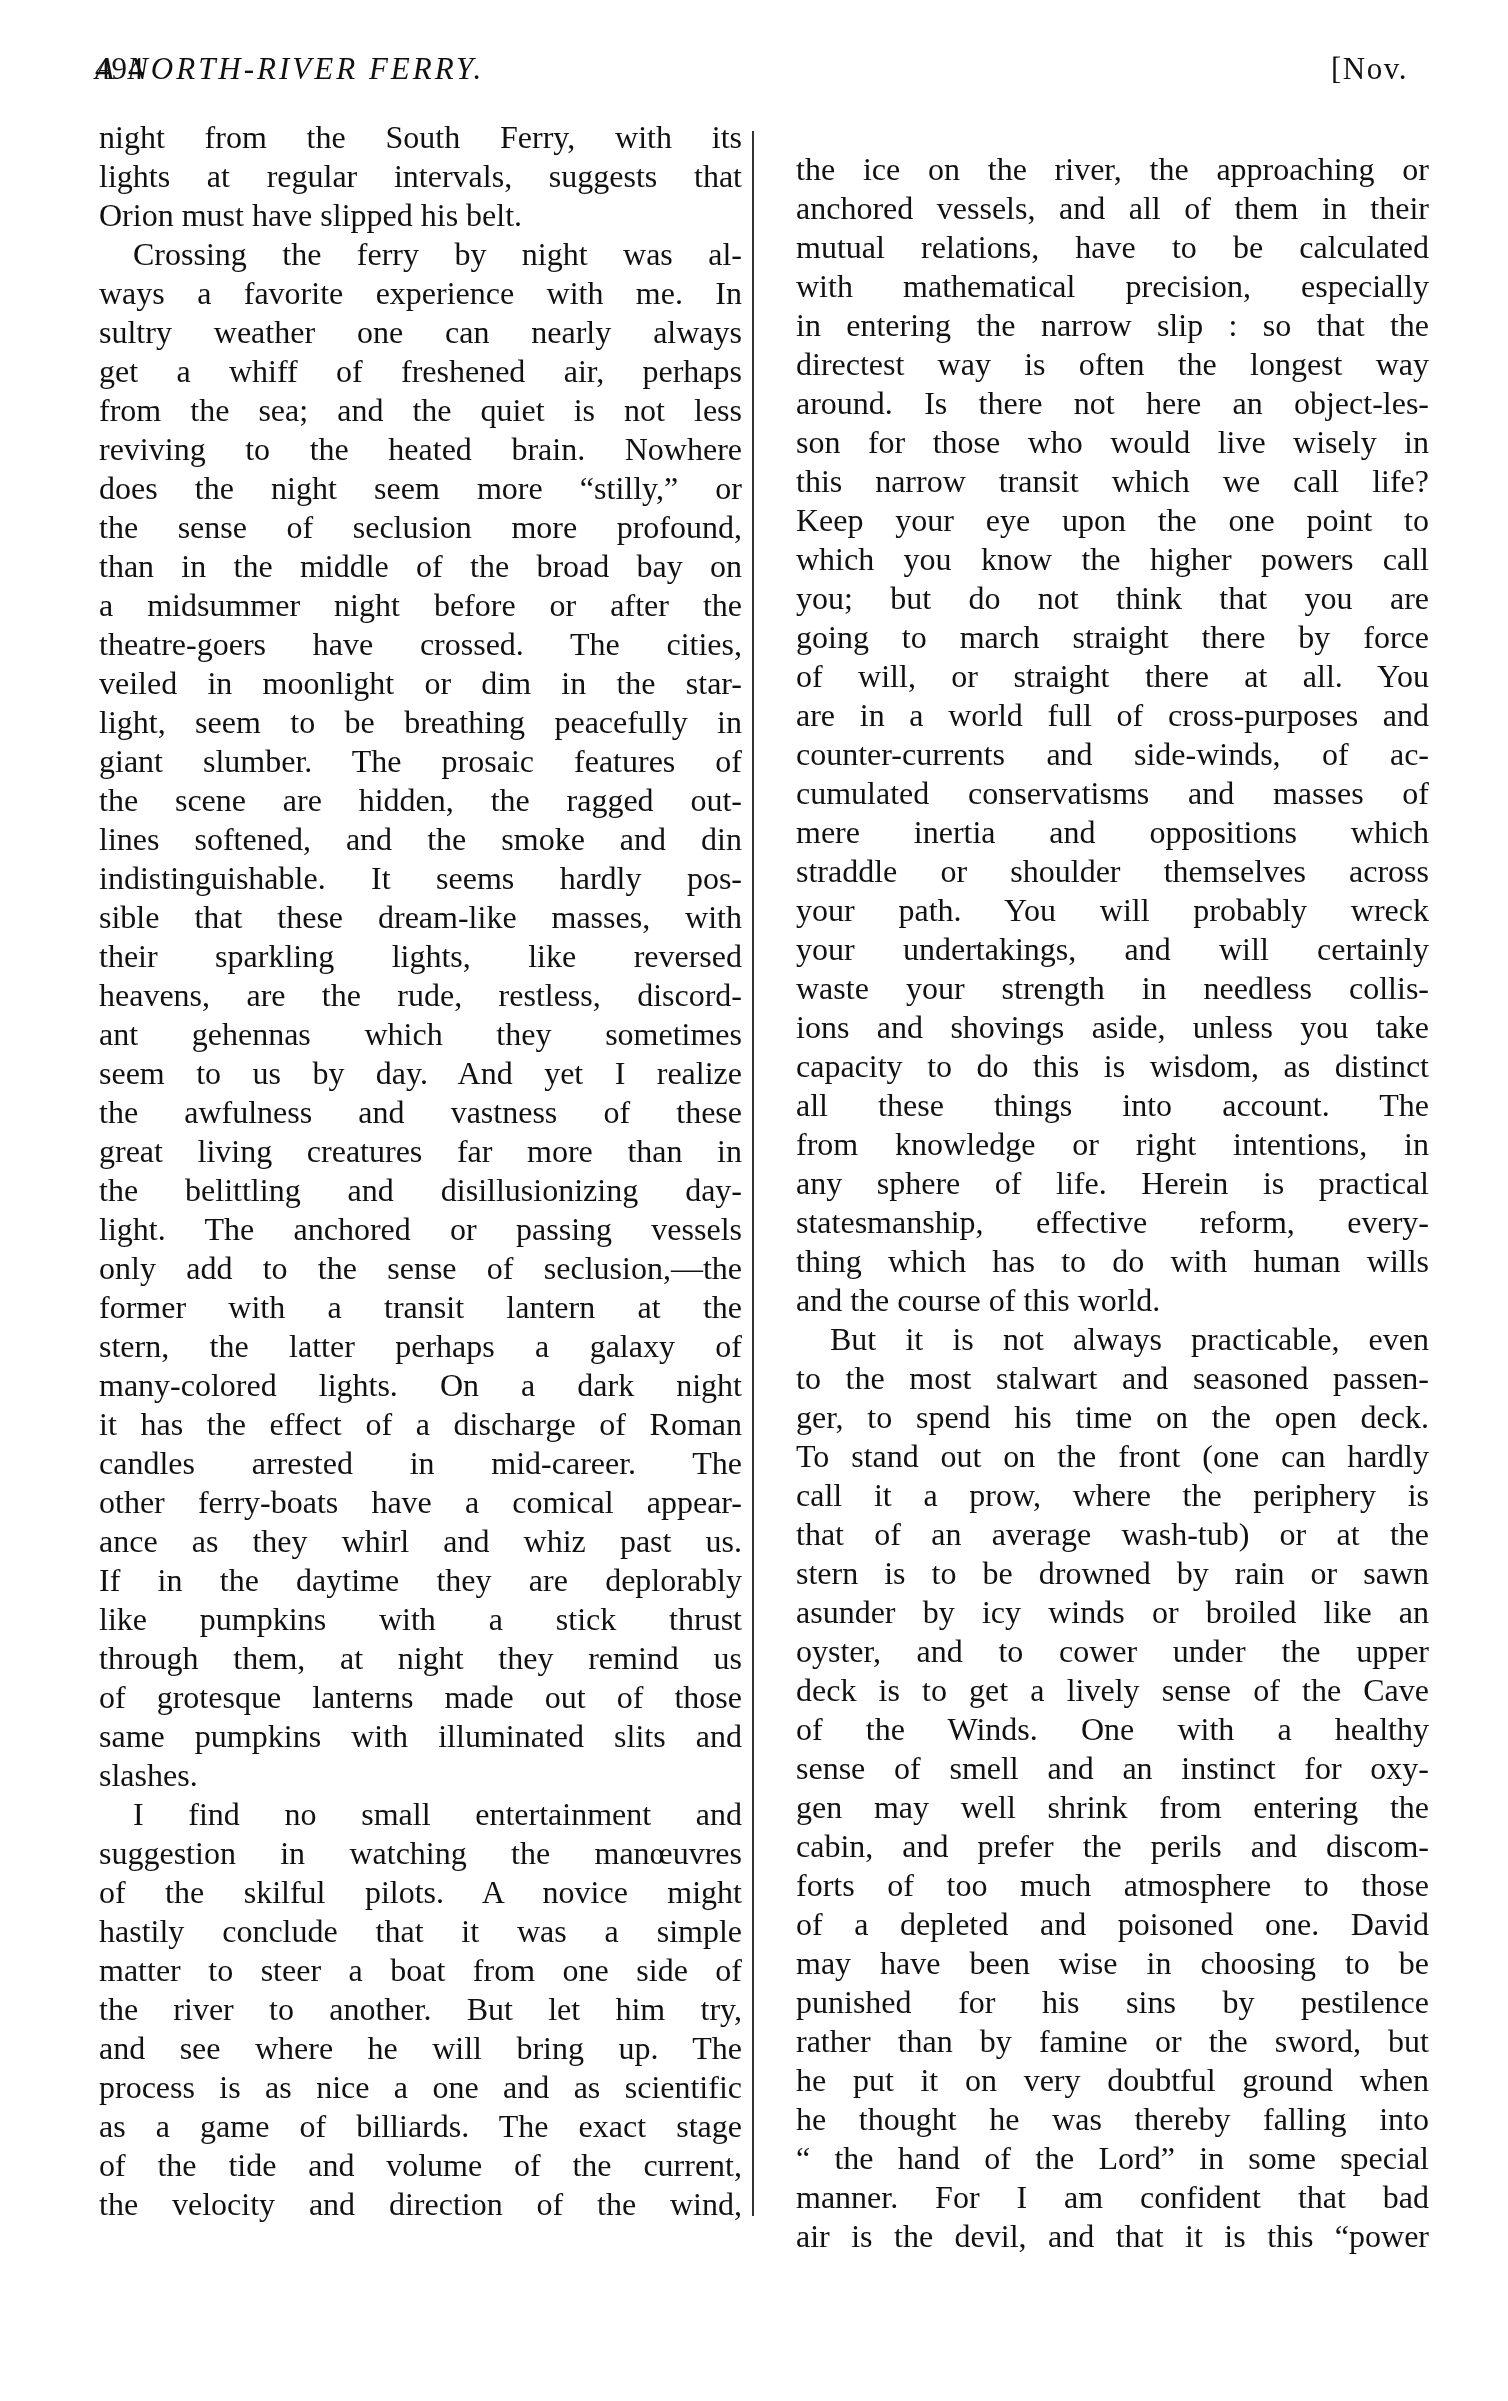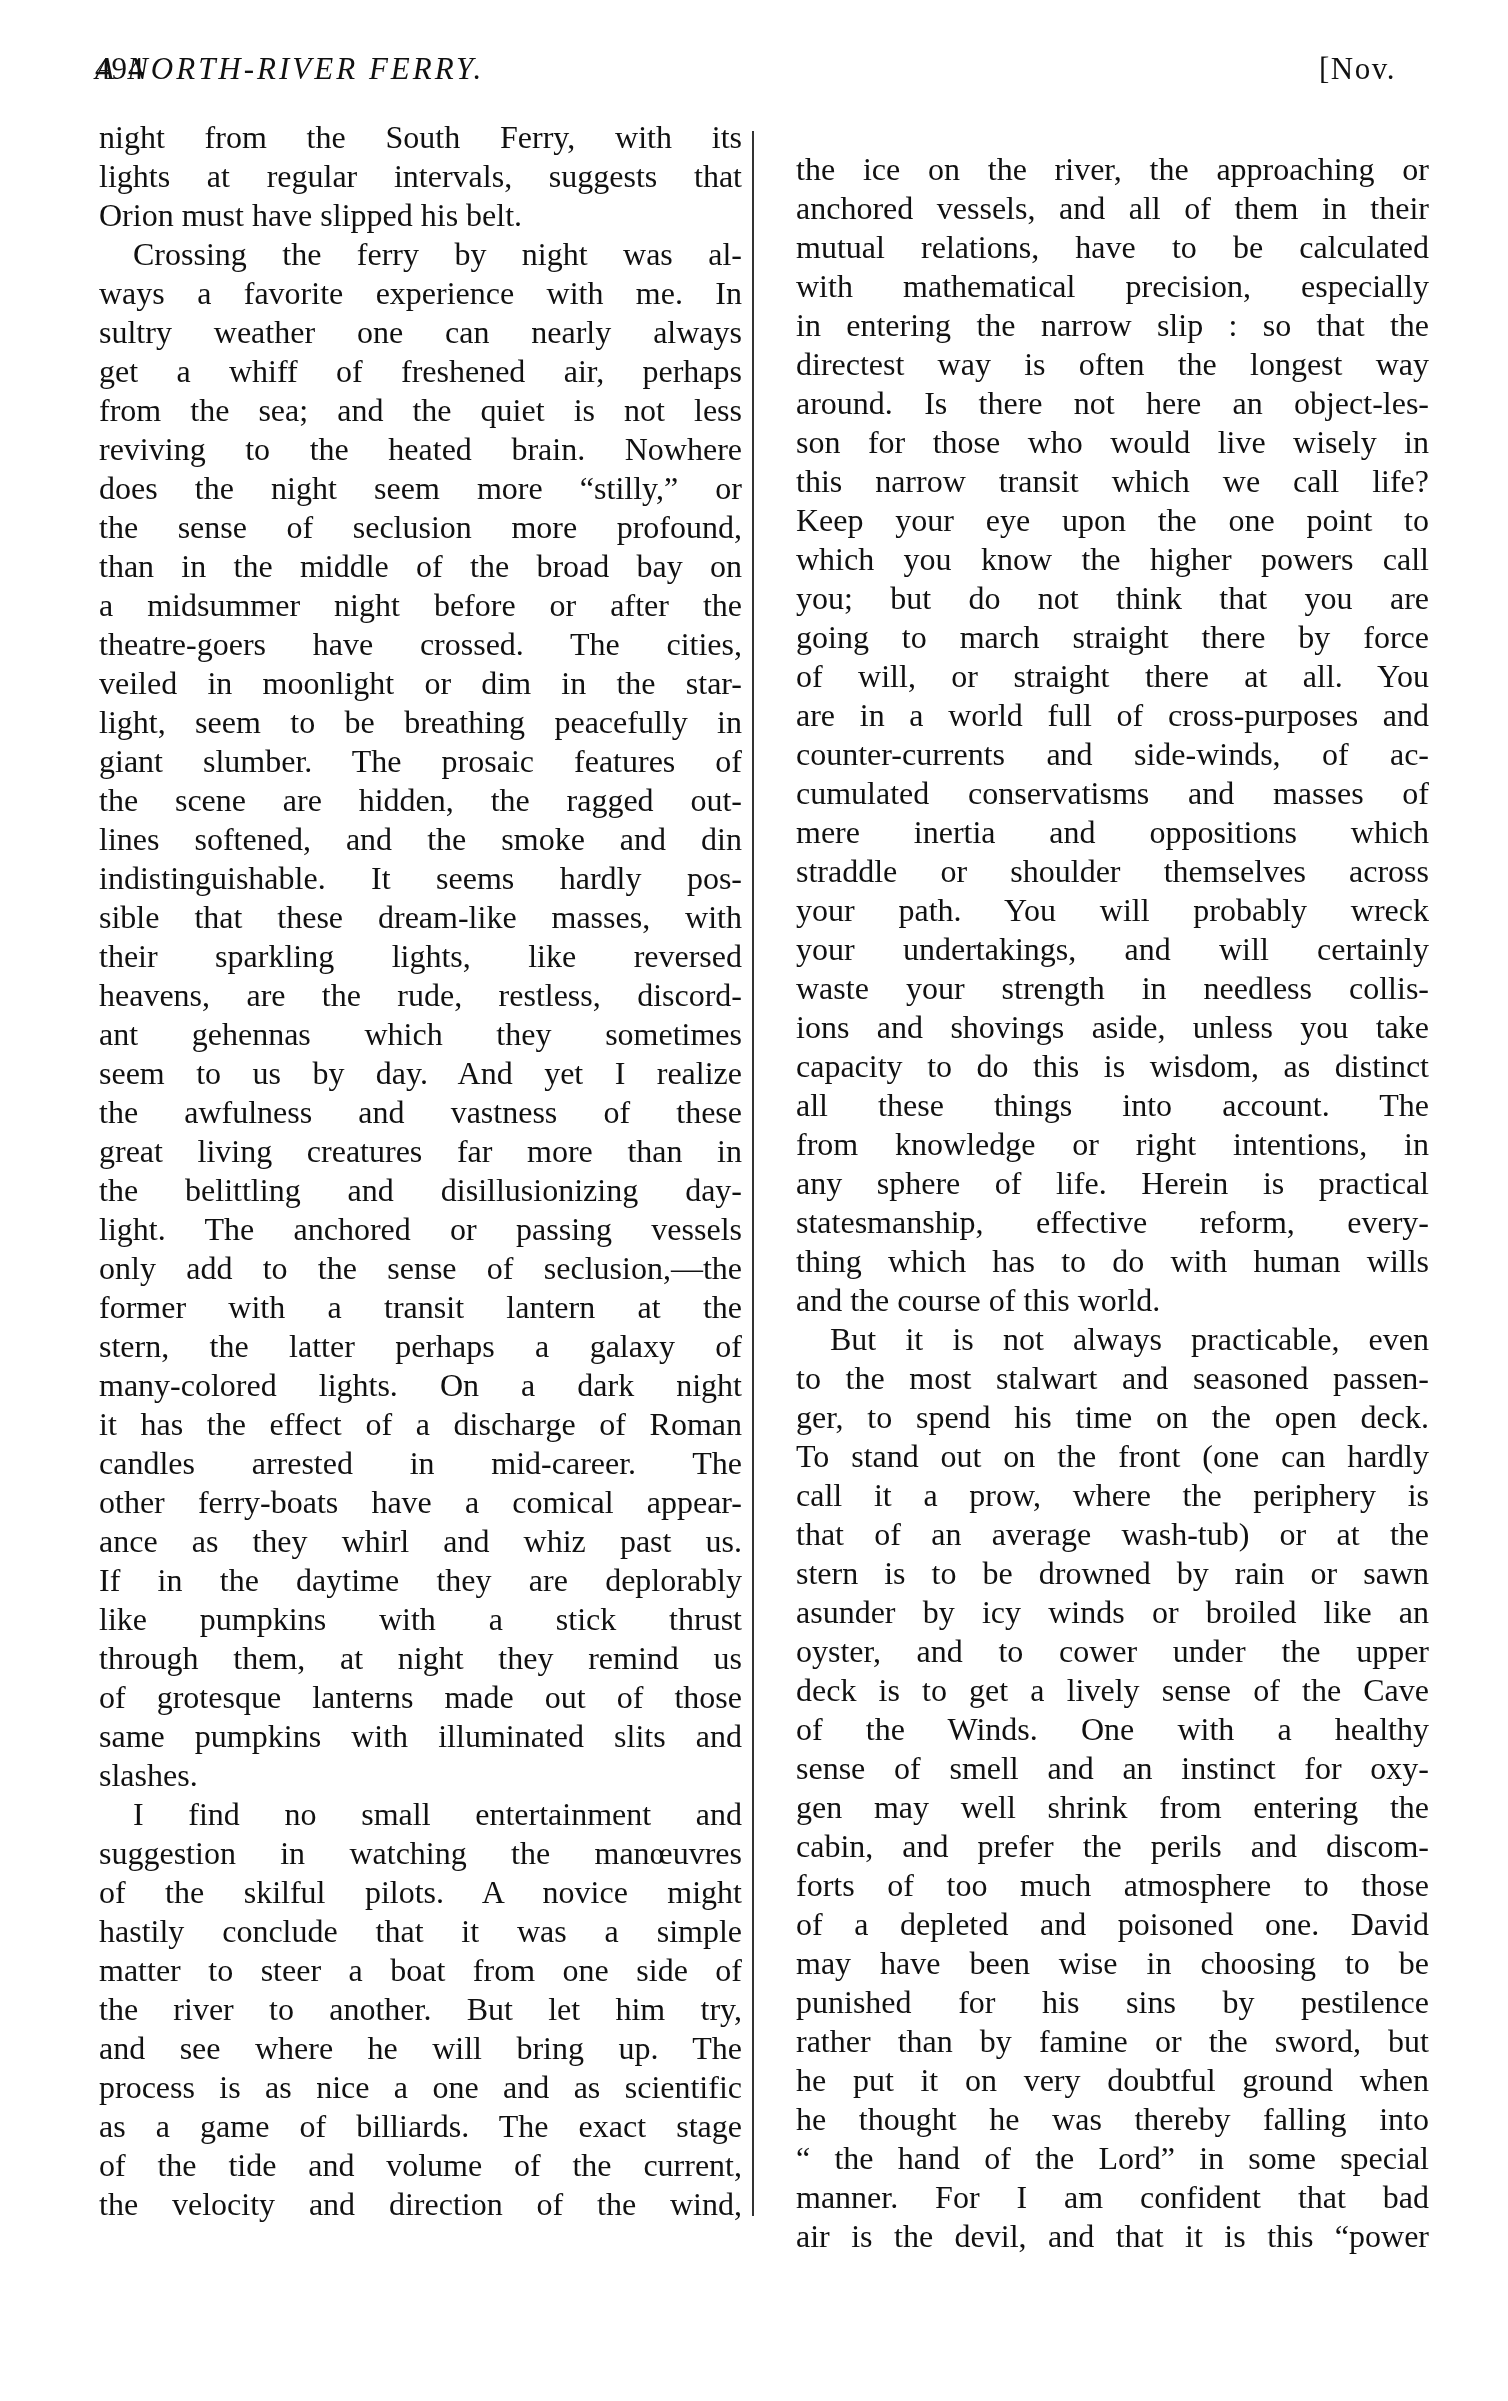--- a/index.html
+++ b/index.html
@@ -34,21 +34,21 @@
       position: absolute;
       left: 0;
       right: 0;
       top: 0;
       text-align: left;
       font-style: italic;
       letter-spacing: 3px;
     }
     .issue-month {
       position: absolute;
-      right: 16px;
+      right: 4px;
       top: 0;
       letter-spacing: 1.5px;
     }
     .column {
       position: absolute;
       top: 118px;
       font-size: 32px;
       line-height: 39px;
       text-align: justify;
     }

